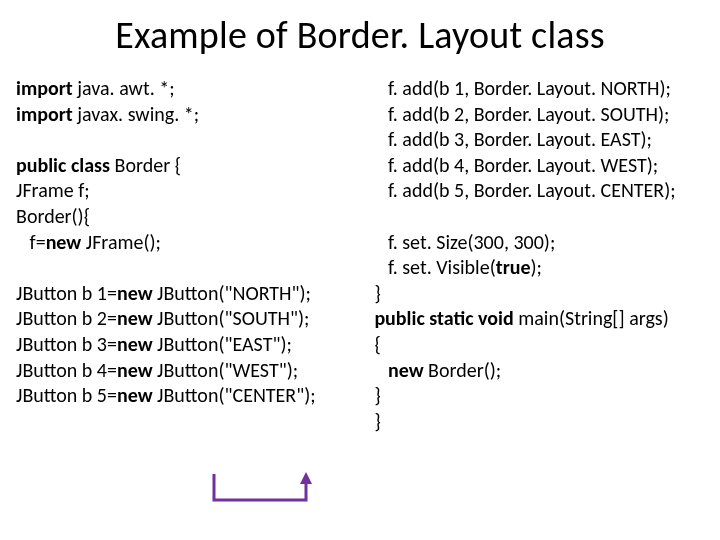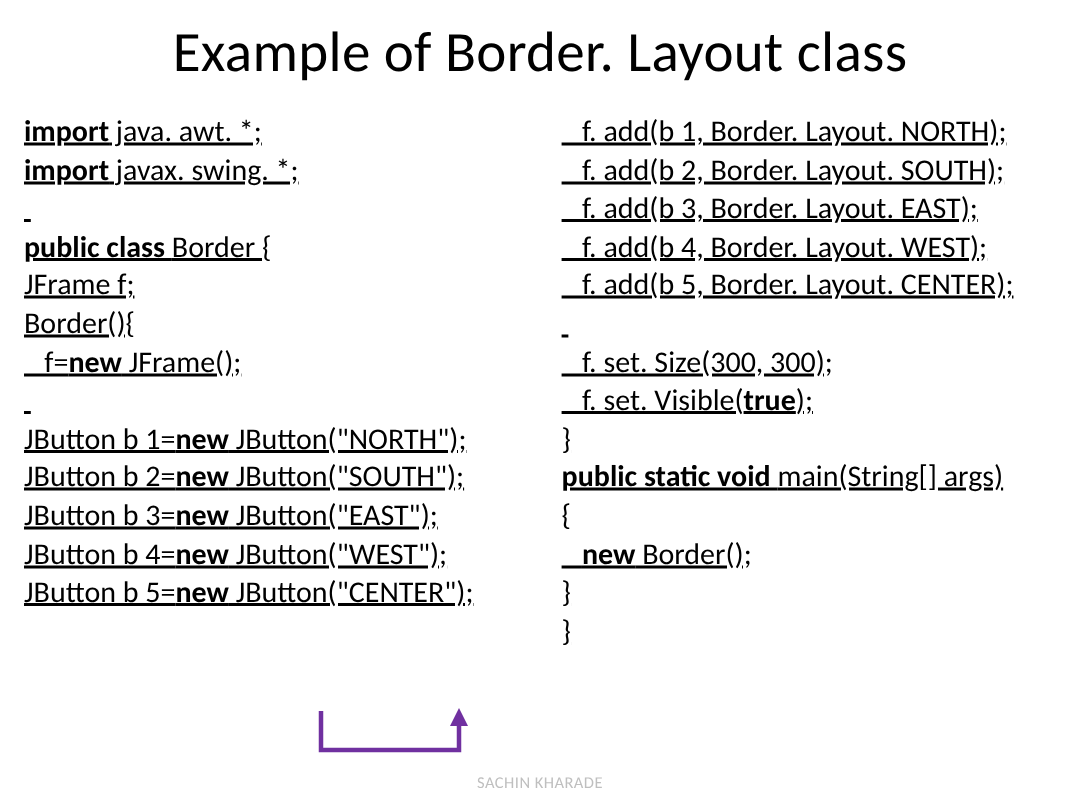--- a/index.html
+++ b/index.html
@@ -35,21 +35,20 @@
   }
   .col-right {
     width: 48%;
     padding-right: 24px;
   }
   .code {
     font-family: Calibri, "Segoe UI", Arial, sans-serif;
     font-size: 20px;
     line-height: 1.28;
     white-space: pre;
-    text-decoration: underline;
   }
   .kw { font-weight: 700; }
   .footer {
     position: absolute;
     bottom: 12px;
     width: 100%;
     text-align: center;
     font-size: 11px;
     color: #bfbfbf;
     letter-spacing: 0.3px;
@@ -78,15 +77,14 @@
   </div>
 </div>
 
 <div class="arrow-wrap">
   <svg width="116" height="42" viewBox="0 0 116 42">
     <path d="M 8 4 L 8 30 L 100 30 L 100 10" fill="none" stroke="#7030a0" stroke-width="3"></path>
     <path d="M 100 2 L 94 14 L 106 14 Z" fill="#7030a0"></path>
   </svg>
 </div>
 
-<div class="footer">SACHIN KHARADE</div>
 
 </div>
 
 </body></html>

